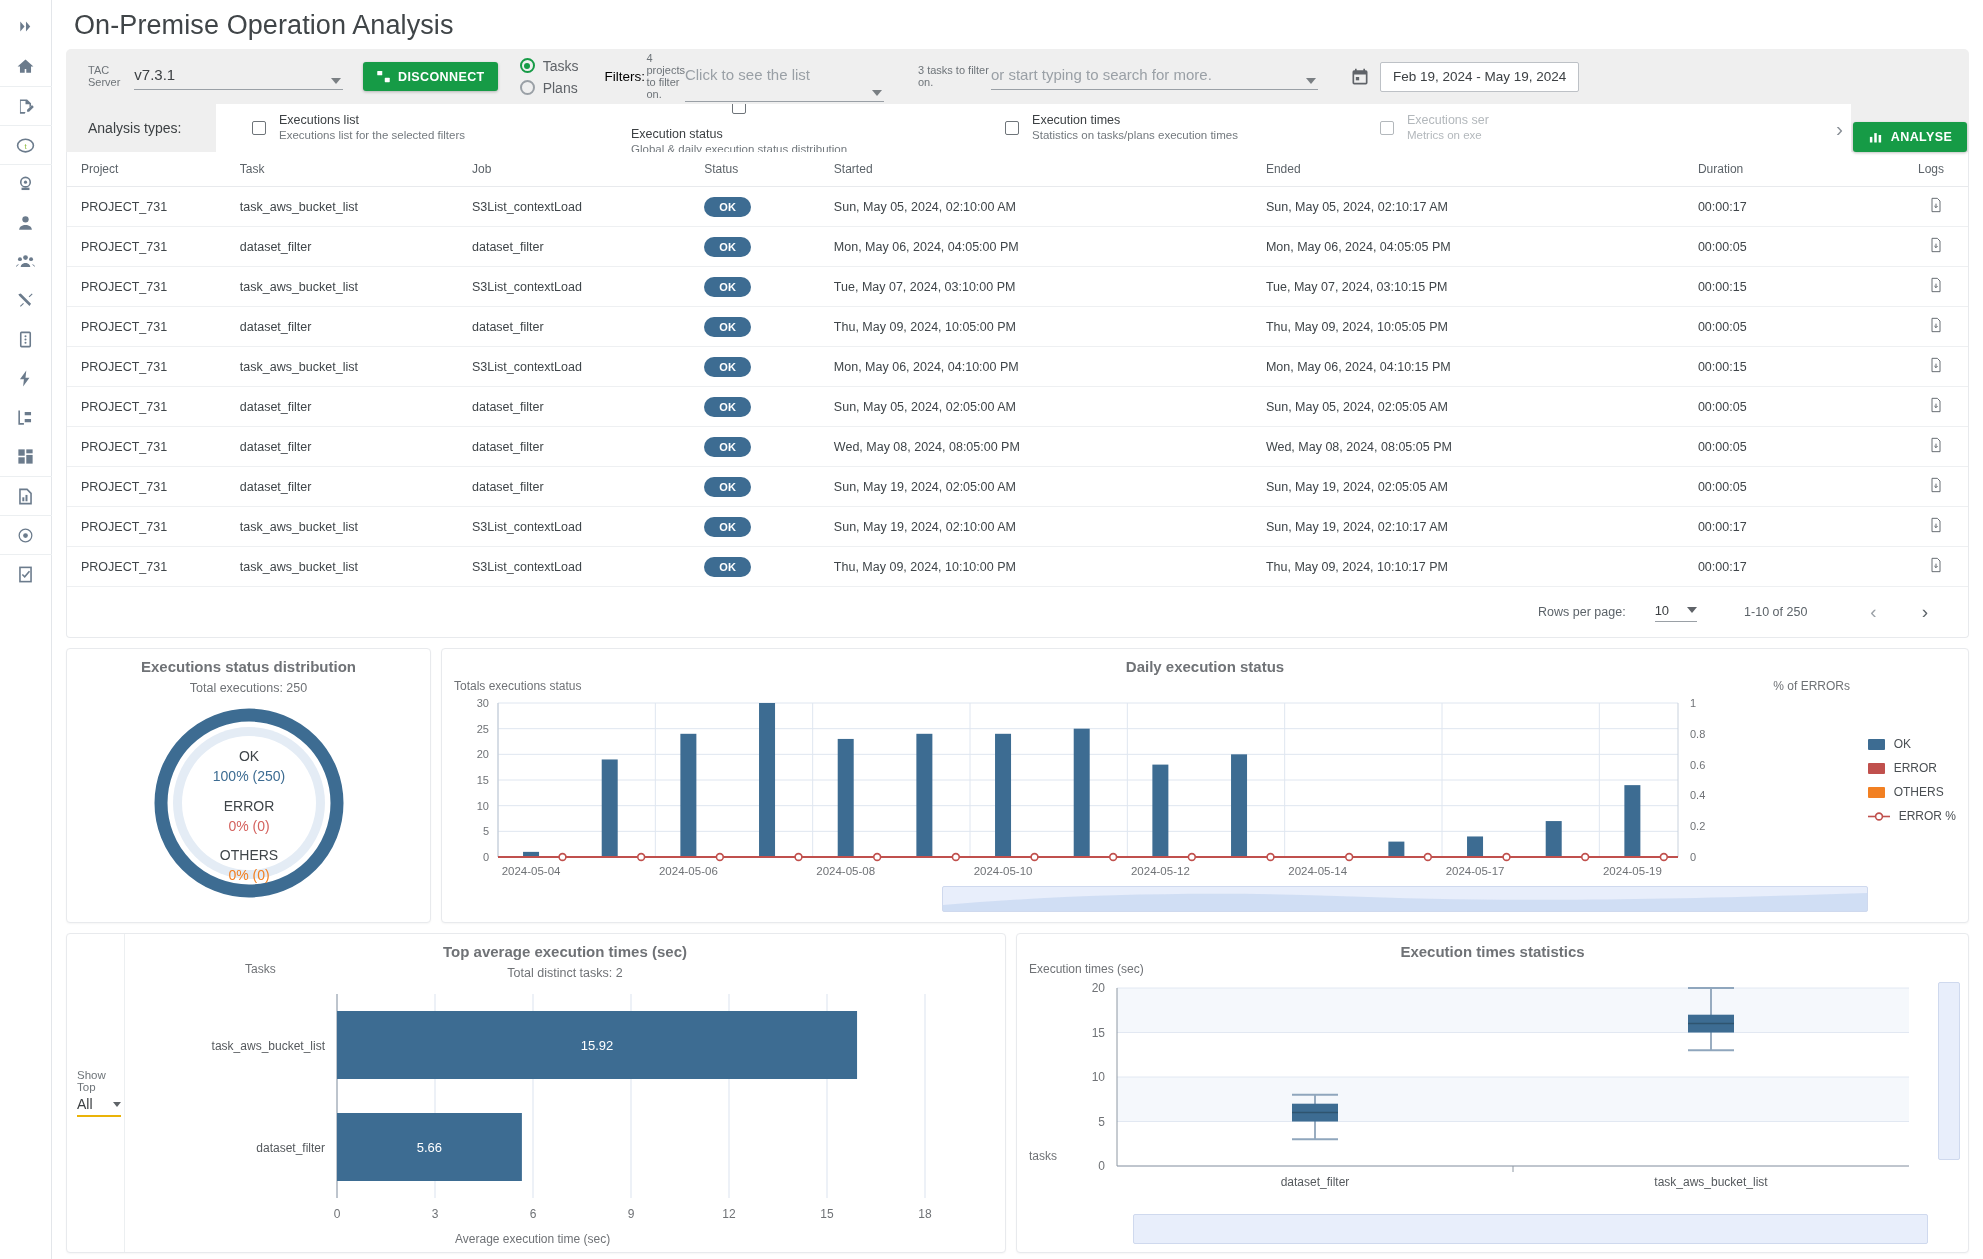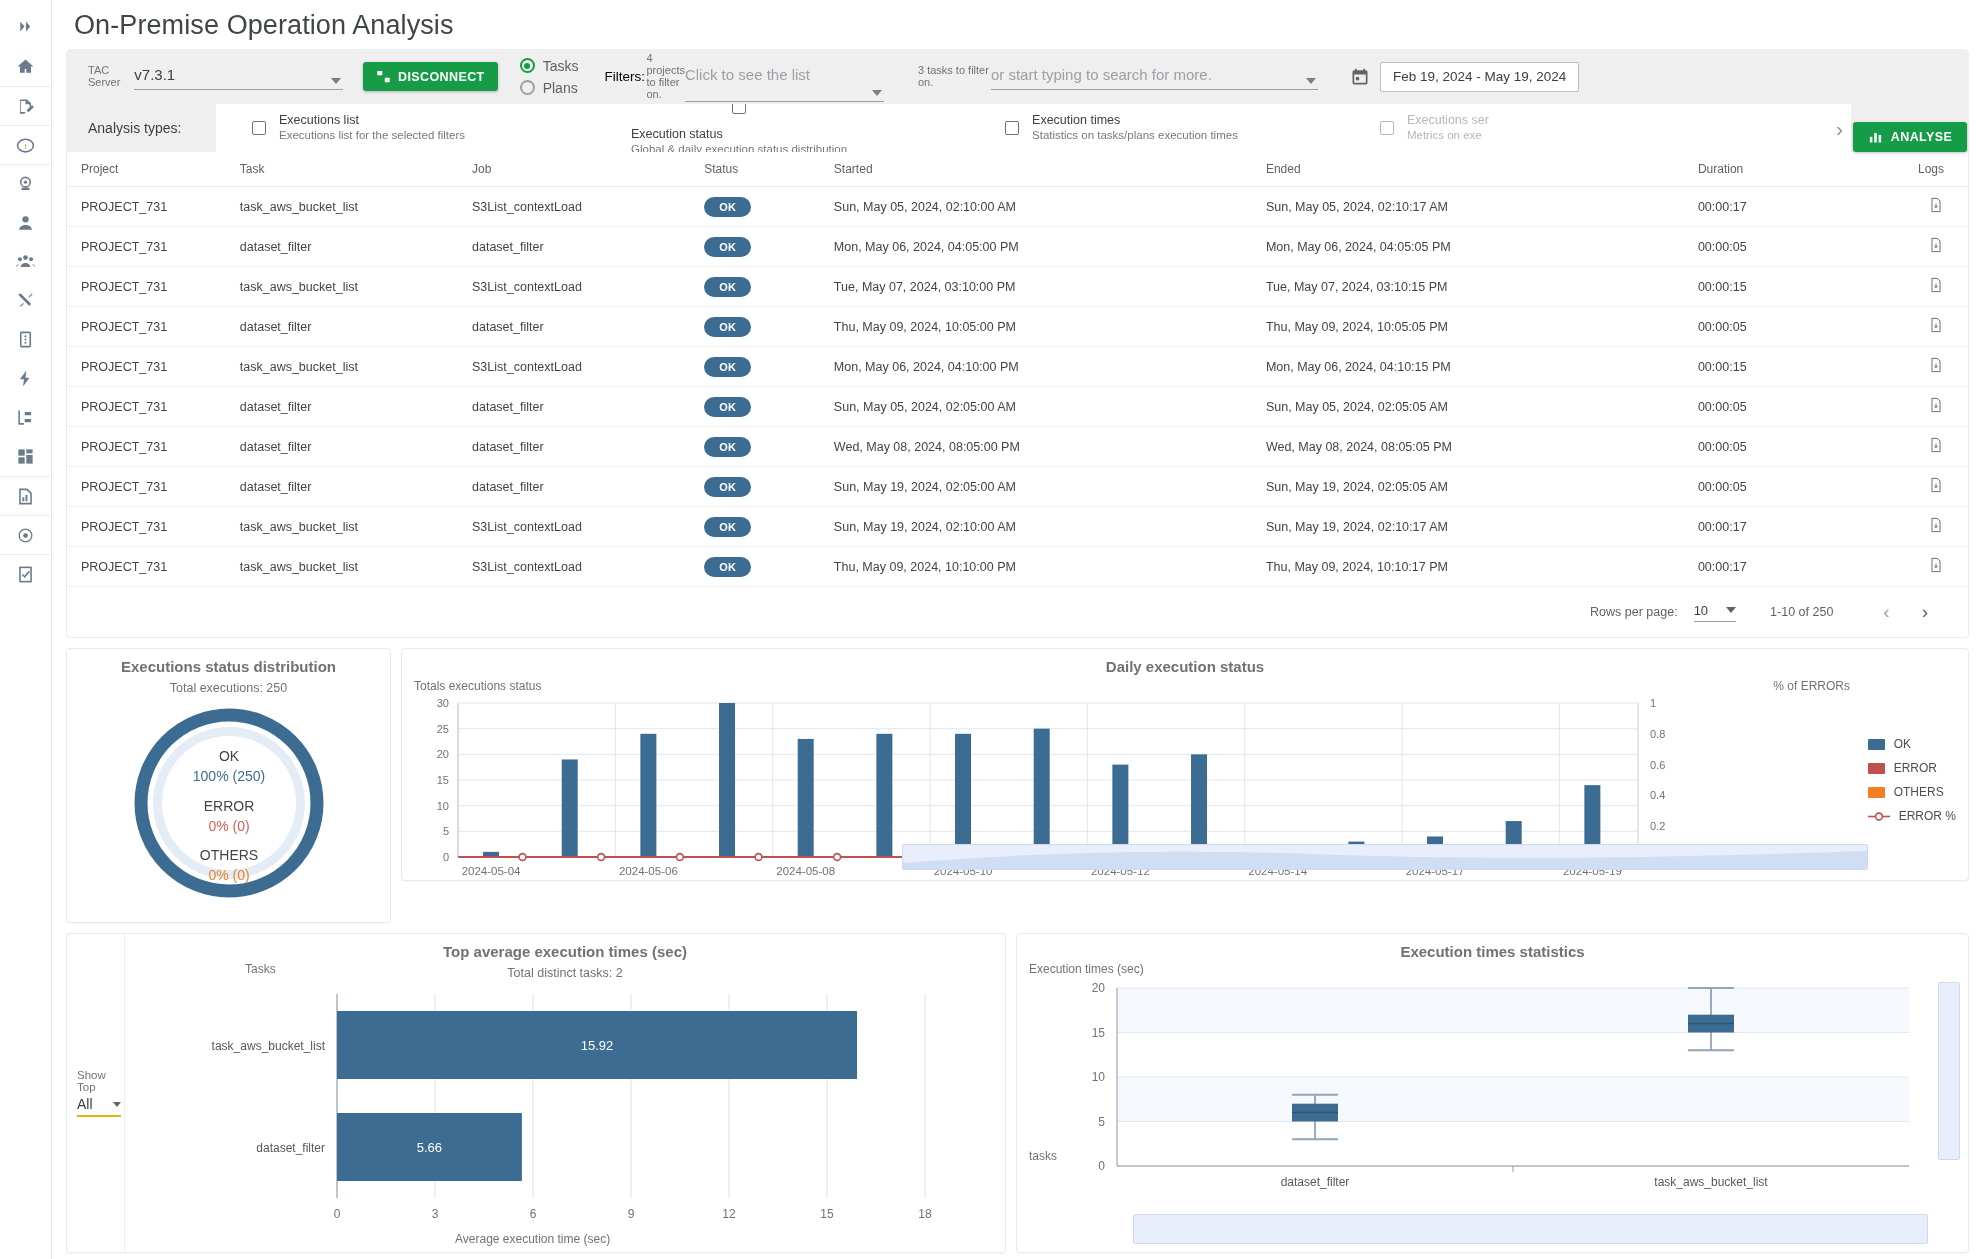--- a/index.html
+++ b/index.html
@@ -144,21 +144,21 @@
   table.exec th:nth-child(5), table.exec td:nth-child(5){ width:400px;}
   table.exec th:nth-child(6), table.exec td:nth-child(6){ width:400px;}
   table.exec th:nth-child(7), table.exec td:nth-child(7){ width:160px;}
   table.exec th:nth-child(8), table.exec td:nth-child(8){ width:90px; text-align:right; padding-right:24px;}
   .pill {
     display:inline-block; background:#3d6c92; color:#fff; font-size:11px; font-weight:700;
     border-radius:11px; padding:4px 15px; letter-spacing:.3px;
   }
   .logicon svg { width:16px;height:18px; fill:none; stroke:#5c6369; stroke-width:1.4; }
   .pager {
-    display:flex; align-items:center; justify-content:flex-end; gap:0;
+    display:flex; align-items:center; justify-content:flex-end; gap:13px;
     padding:14px 24px 14px 0; font-size:12.5px; color:#5c6369;text-align:right;
   }
   .pager .lbl { margin-right:16px; }
   .pp-select { position:relative; display:flex; align-items:center; gap:18px;
                border-bottom:1px solid #9aa0a6; padding-bottom:3px; }
   .pp-select .cv { font-size:13px; color:#3c4043; }
   .pp-select .cr { width:0;height:0;border-left:5px solid transparent;
                    border-right:5px solid transparent;border-top:6px solid #5f6368; }
   .range { margin:0 34px 0 34px; }
   .arrow { font-size:19px; color:#9aa0a6; padding:0 16px; cursor:pointer; }
@@ -166,24 +166,24 @@
 
   
   .charts-row { display:flex; gap:0; margin:10px 14px 0 14px; }
   .card {
     background:#fff; border:1px solid #e8eaed; border-radius:4px;
     box-shadow:0 1px 2px rgba(0,0,0,.04);
   }
   .card-title { text-align:center; font-size:15px; font-weight:700; color:#6f7276; padding-top:9px; }
   .card-sub { text-align:center; font-size:12.5px; color:#6f7276; margin-top:6px; }
 
-  .donut-card { width:325px; height:275px; margin-right:10px; position:relative; }
+  .donut-card { width:365px; height:275px; margin-right:10px; position:relative; }
   .donut-wrap { display:flex; justify-content:center; margin-top:8px; }
 
-  .daily-card { flex:1; height:233px; position:relative; }
+  .daily-card { flex:1; height:275px; position:relative; }
   .axis-lbl { position:absolute; font-size:12px; color:#6f7276; }
   .legend { position:absolute; right:12px; top:88px; }
   .legend-item { display:flex; align-items:center; gap:9px; margin-bottom:10px; font-size:12px; color:#4a4f53;}
   .sw { width:17px;height:11px; border-radius:1px; }
 
   
   .bottom-row { display:flex; margin:10px 14px 0 14px; gap:10px; }
   .topavg-card { width:940px; height:320px; position:relative; display:flex; }
   .showtop {
     width:58px; flex:0 0 58px; border-right:1px solid #eceff1; padding:0 0 0 10px;

